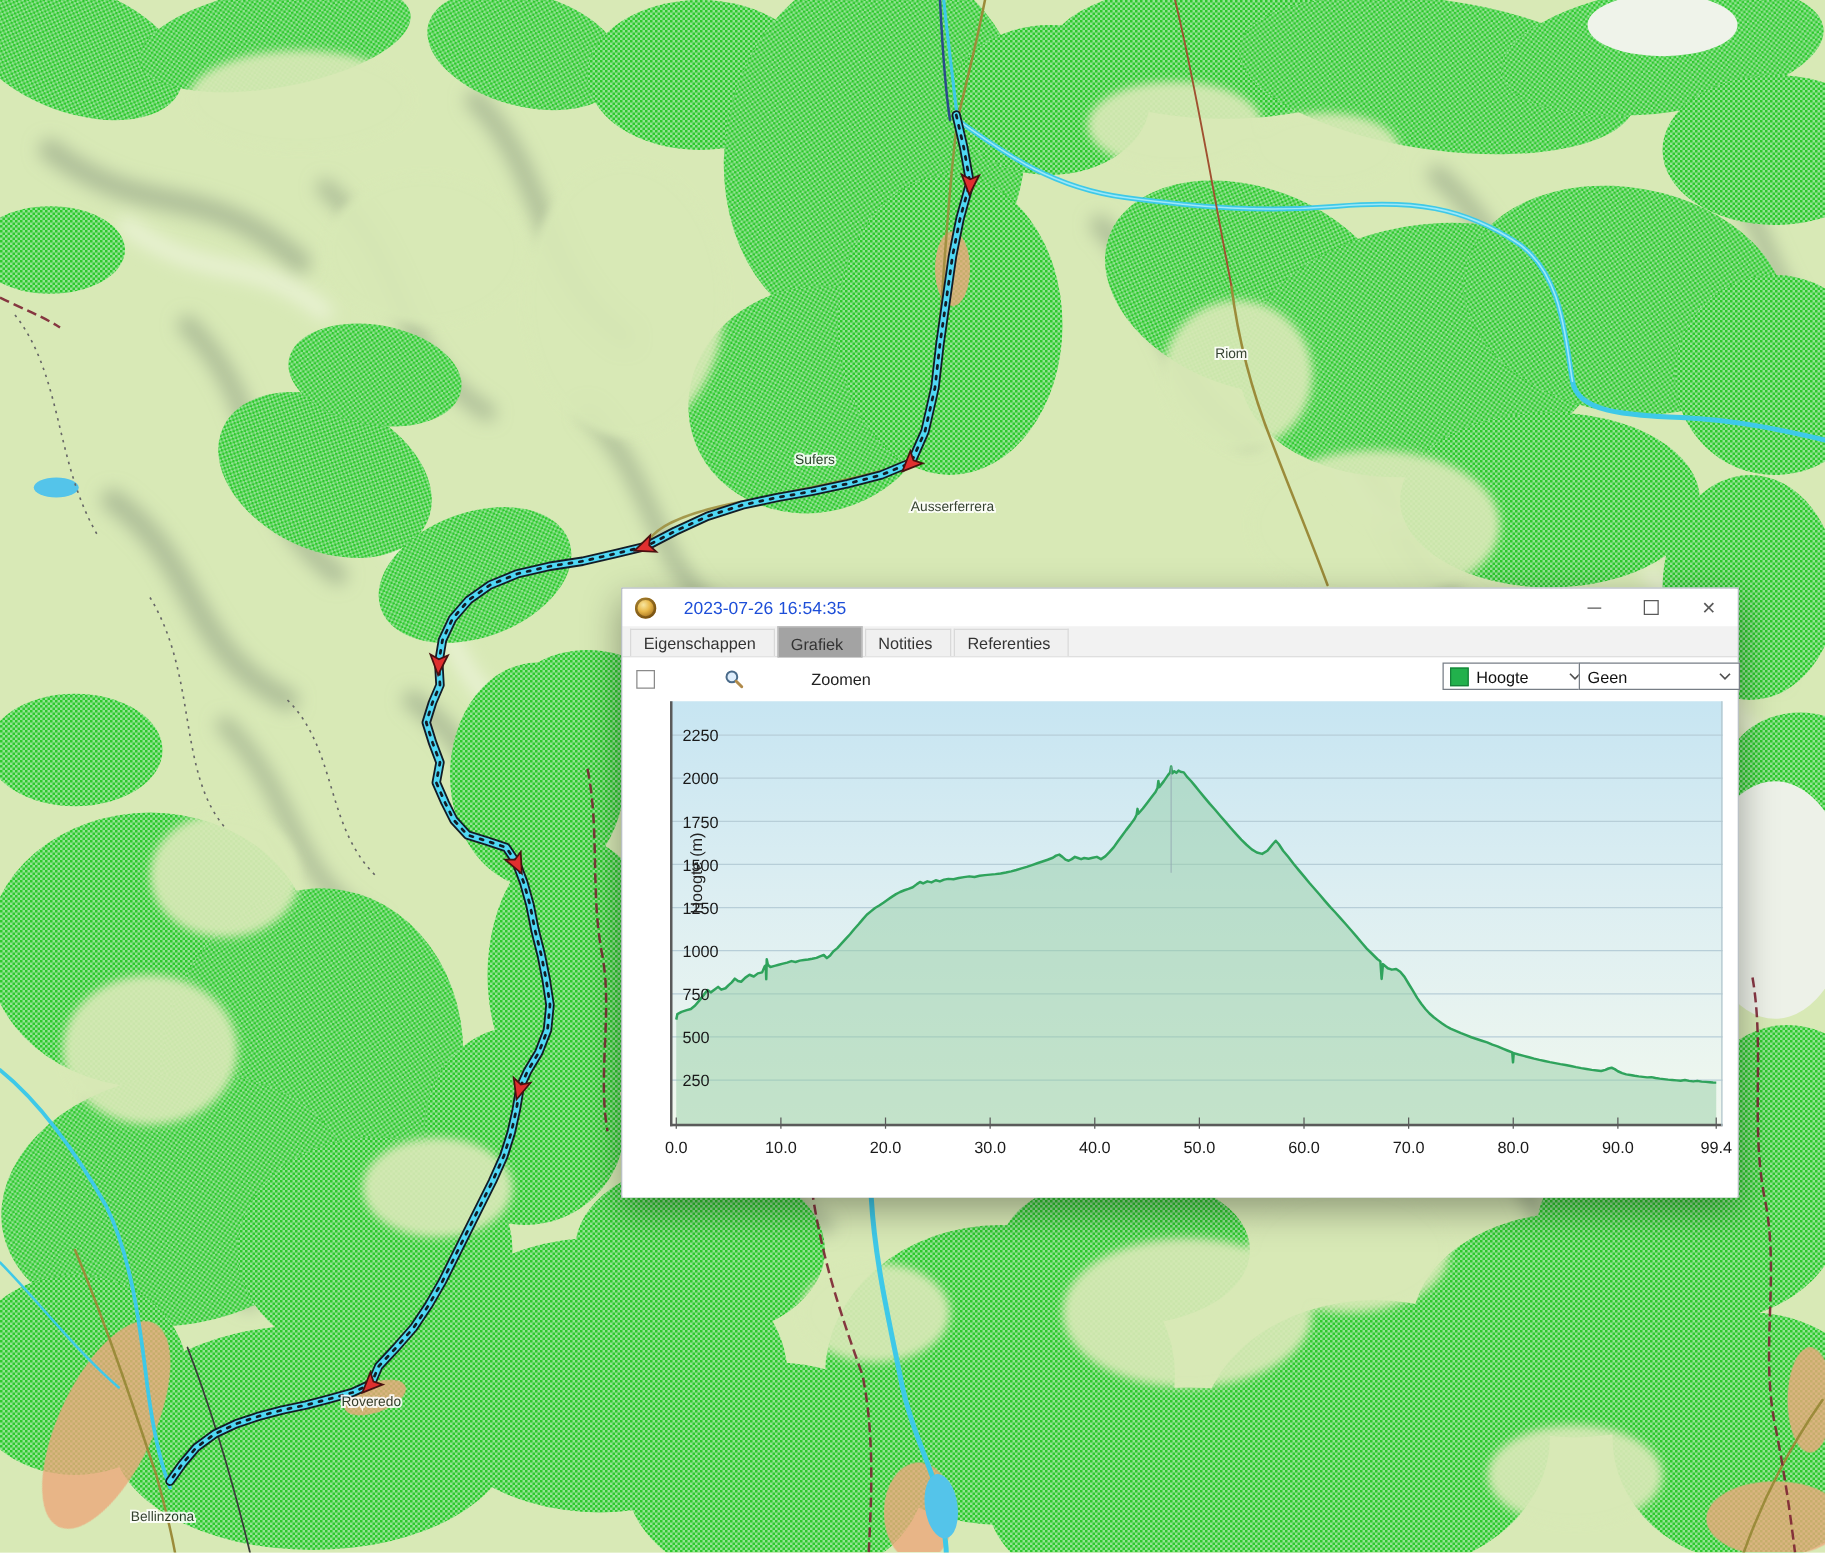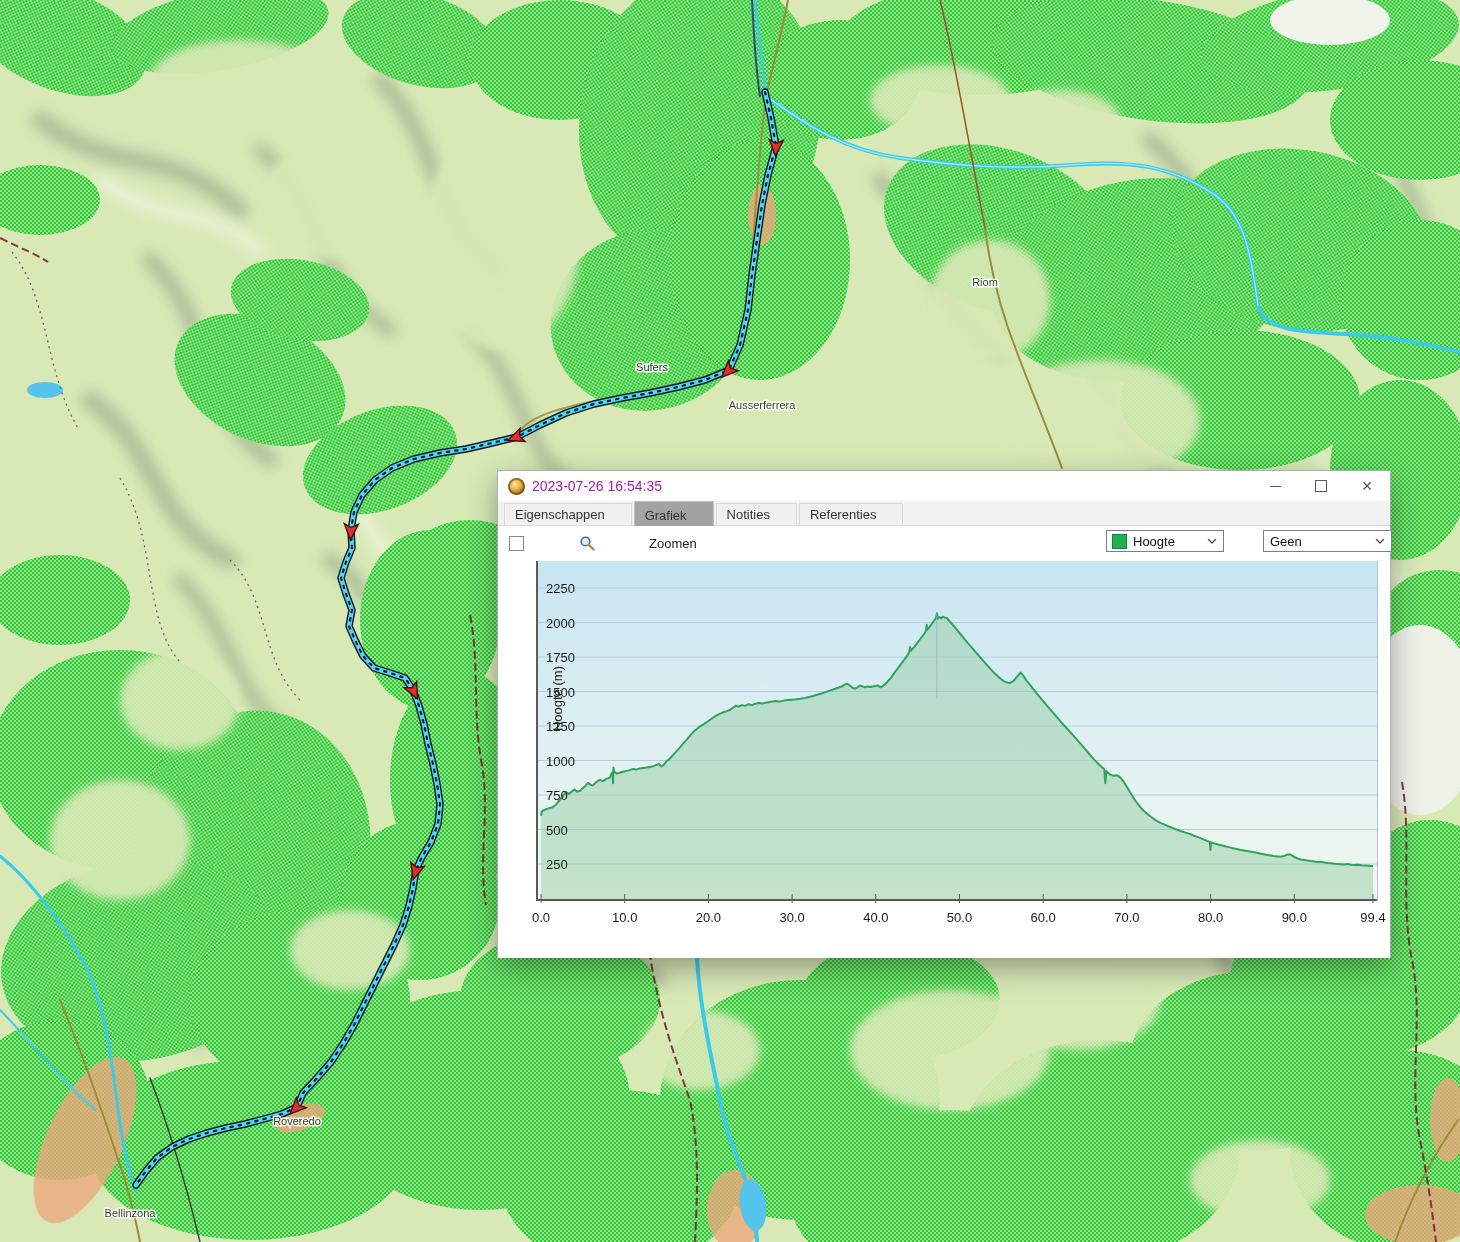--- a/index.html
+++ b/index.html
@@ -10,42 +10,42 @@
     stroke:#ffffff;stroke-width:3px;paint-order:stroke;opacity:.88;text-anchor:middle;}
 
   
   #dialog{position:absolute;left:497px;top:470px;width:894px;height:488px;
     background:#ffffff;border:1px solid #a8b0b8;
     box-shadow:0 10px 28px rgba(0,0,0,.35);box-sizing:border-box;}
   #titlebar{height:30px;display:flex;align-items:center;background:#ffffff;}
   #title-icon{width:17px;height:17px;border-radius:50%;margin-left:10px;
     background:radial-gradient(circle at 40% 35%,#f7e6a0 0%,#e8b84a 35%,#a87420 70%,#6b4a12 100%);
     box-shadow:inset 0 0 0 2px rgba(90,60,10,.55);}
-  #title-text{margin-left:7px;font-size:14px;color:#a21caf;}
+  #title-text{margin-left:22px;font-size:14px;color:#1d4ed8;}
   #win-buttons{margin-left:auto;display:flex;height:30px;}
   .win-btn{width:46px;height:30px;display:flex;align-items:center;justify-content:center;}
   .glyph-min{width:11px;height:1px;background:#5a5a5a;}
   .glyph-max{width:10px;height:10px;border:1px solid #5a5a5a;}
   .glyph-close{font-size:14px;color:#5a5a5a;line-height:1;}
 
   #tabbar{display:flex;align-items:flex-end;height:24px;background:#f2f2f2;
     border-bottom:1px solid #d9d9d9;padding-left:6px;}
   .tab{font-size:13px;color:#333;background:#f0f0f0;border:1px solid #d9d9d9;
-    border-bottom:none;padding:3px 26px 3px 10px;margin-right:2px;position:relative;}
+    border-bottom:none;padding:3px 14px 3px 10px;margin-right:2px;position:relative;}
   .tab.active{background:#a3a3a3;border-color:#c2c2c2;padding-top:6px;top:1px;z-index:2;}
 
   #content{position:relative;width:100%;height:432px;background:#ffffff;}
   #zoom-control{position:absolute;left:11px;top:9px;display:flex;align-items:center;gap:48px;}
   #zoom-checkbox{width:13px;height:13px;border:1px solid #8a8a8a;background:#fff;}
   #magnifier{margin-left:7px;}
   #zoom-label{margin-left:6px;font-size:13px;color:#222;}
 
   .combo{position:absolute;top:4px;height:22px;background:#fff;border:1px solid #777e86;
     display:flex;align-items:center;box-sizing:border-box;font-size:13px;color:#111;}
-  #series-combo{left:608px;width:118px;}
+  #series-combo{left:656px;width:118px;}
   #secondary-combo{left:765px;width:129px;}
   .swatch{width:13px;height:13px;margin-left:5px;border:1px solid #17813a;}
   .combo-text{margin-left:6px;flex:1;}
   .combo-arrow{margin-right:6px;}
 
   #chart-wrap{position:absolute;left:38px;top:35px;}
   #ylabel{position:absolute;left:-24px;top:130px;transform:rotate(-90deg);
     transform-origin:center;font-size:13px;color:#222;width:90px;text-align:center;}
   #xlabel{position:absolute;left:0;top:369px;width:842px;text-align:center;
     font-size:13px;color:#222;}

